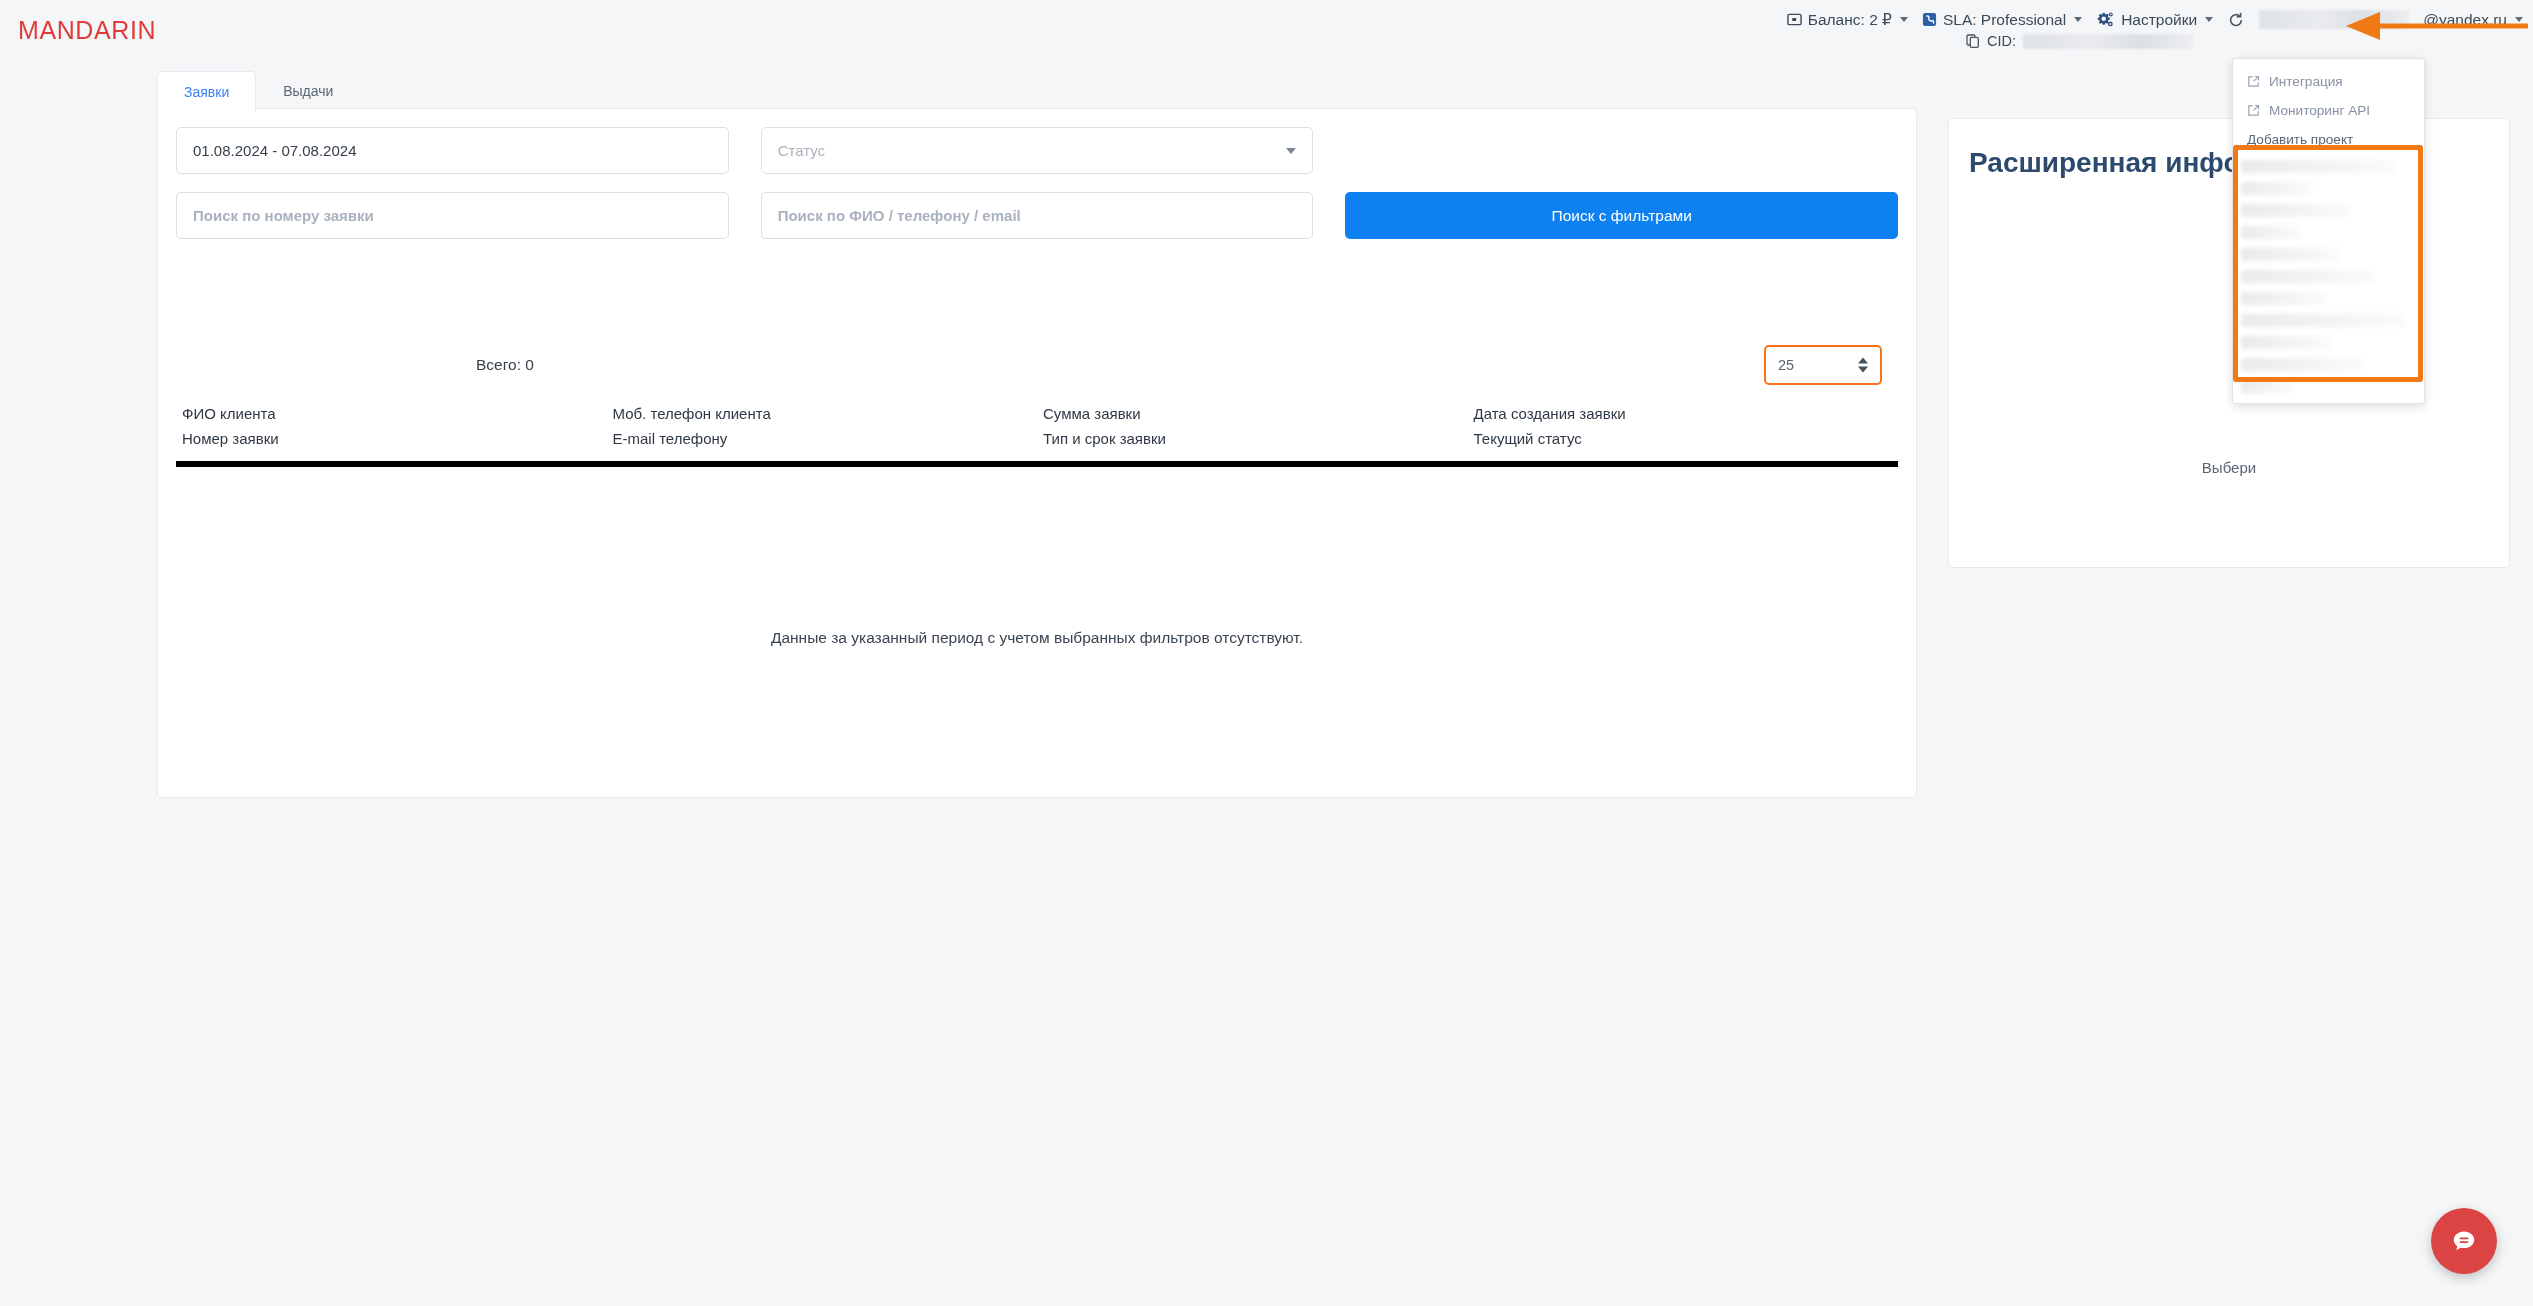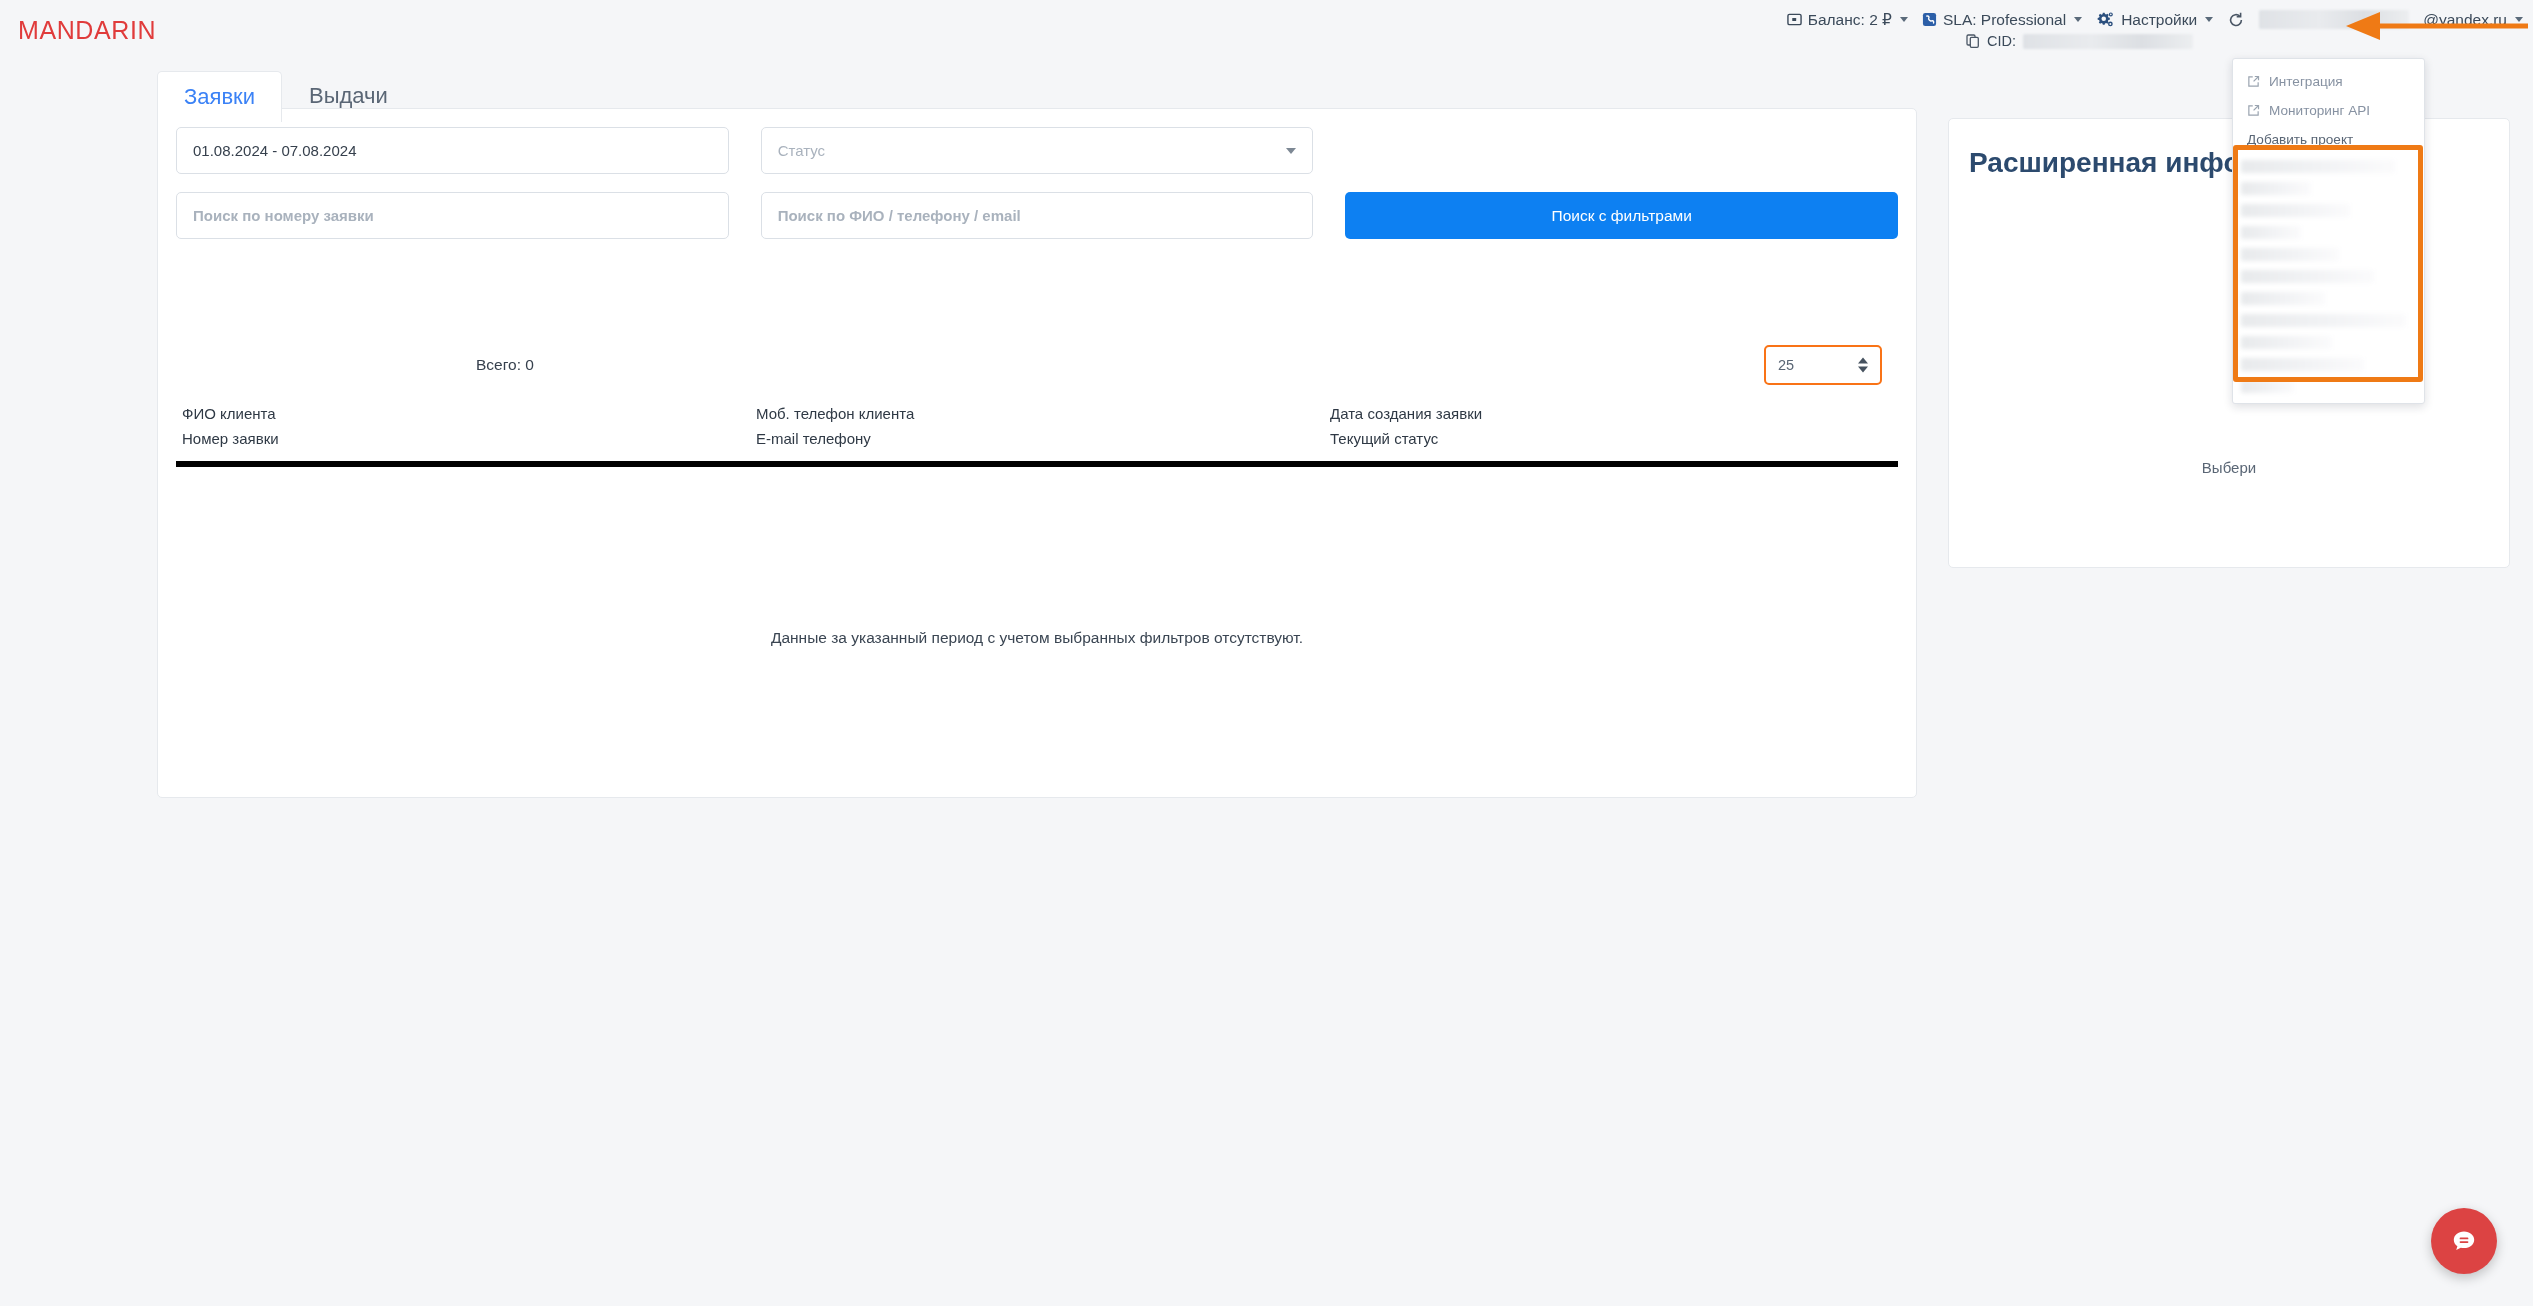--- a/index.html
+++ b/index.html
@@ -108,21 +108,21 @@
   .main-card {
     position: absolute; left: 157px; top: 108px;
     width: 1760px; height: 690px;
     background: #fff; border: 1px solid #e6e9ed; border-radius: 5px;
   }
   .tabs {
     position: absolute; left: 157px; top: 70px;
     display: flex; align-items: flex-end; gap: 0; z-index: 12;
   }
   .tab {
-    padding: 12px 26px; font-size: 22px; color: #5a6675;
+    padding: 12px 26px; font-size: 14px; color: #5a6675;
     background: transparent; border: 1px solid transparent;
     border-bottom: none; cursor: pointer; white-space: nowrap;
   }
   .tab.active {
     color: #3b82f6; background: #fff;
     border-color: #e6e9ed; border-radius: 5px 5px 0 0;
     position: relative; top: 1px;
   }
 
   .filters { position: absolute; left: 18px; top: 18px; right: 18px; }
@@ -397,20 +397,24 @@
     <div class="thead">
       <div class="th">
         <div class="l1">ФИО клиента</div>
         <div class="l2">Номер заявки</div>
       </div>
       <div class="th">
         <div class="l1">Моб. телефон клиента</div>
         <div class="l2">E-mail телефону</div>
       </div>
       <div class="th">
+        <div class="l1">Сумма заявки</div>
+        <div class="l2">Тип и срок заявки</div>
+      </div>
+      <div class="th">
         <div class="l1">Дата создания заявки</div>
         <div class="l2">Текущий статус</div>
       </div>
     </div>
 
     <div class="empty-msg">Данные за указанный период с учетом выбранных фильтров отсутствуют.</div>
   </section>
 
   <aside class="info-card">
     <div class="info-title">Расширенная информация</div>

